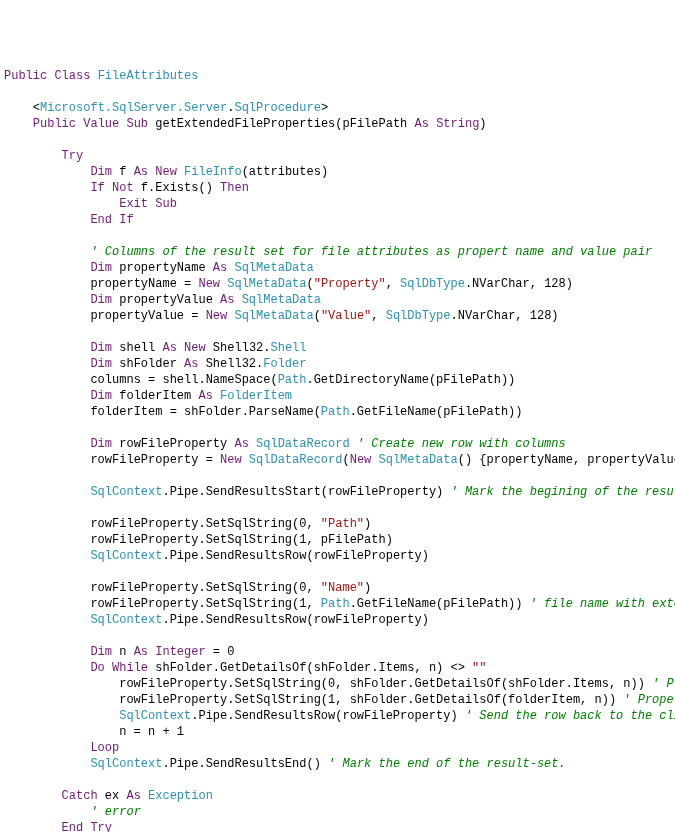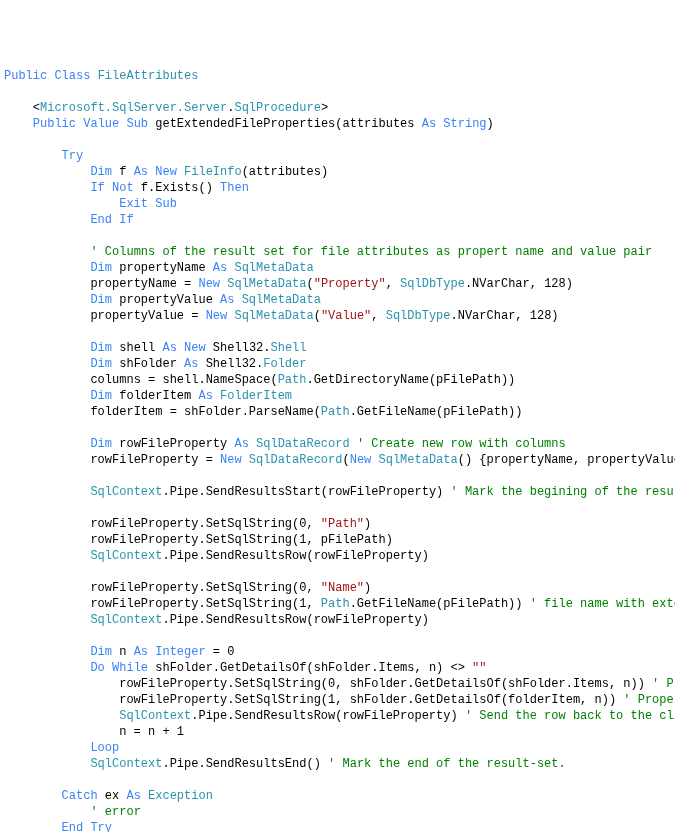--- a/index.html
+++ b/index.html
@@ -7,34 +7,34 @@
     padding: 4px;
     background: #ffffff;
     font-family: Consolas, "Courier New", monospace;
     font-size: 12px;
     line-height: 16px;
     color: #000000;
     white-space: pre;
     width: 675px;
     overflow: hidden;
   }
-  .kw { color: #3b82f6; }
+  .kw { color: #701a75; }
   .type { color: #2b91af; }
   .str { color: #a31515; }
-  .cmt { color: #008000; }
+  .cmt { color: #008000; font-style: italic; }
 </style>
 </head>
 <body>
 
 
 
 <div><span class="kw">Public</span> <span class="kw">Class</span> <span class="type">FileAttributes</span>
 
     <span>&lt;</span><span class="type">Microsoft.SqlServer.Server</span><span>.</span><span class="type">SqlProcedure</span><span>&gt;</span>
-    <span class="kw">Public</span> <span class="kw">Value</span> <span class="kw">Sub</span> <span>getExtendedFileProperties(attributes </span><span class="kw">As</span> <span class="kw">String</span><span>)</span>
+    <span class="kw">Public</span> <span class="kw">Value</span> <span class="kw">Sub</span> <span>getExtendedFileProperties(pFilePath </span><span class="kw">As</span> <span class="kw">String</span><span>)</span>
 
         <span class="kw">Try</span>
             <span class="kw">Dim</span><span> f </span><span class="kw">As</span> <span class="kw">New</span> <span class="type">FileInfo</span><span>(attributes)</span>
             <span class="kw">If</span> <span class="kw">Not</span><span> f.Exists() </span><span class="kw">Then</span>
                 <span class="kw">Exit</span> <span class="kw">Sub</span>
             <span class="kw">End</span> <span class="kw">If</span>
 
             <span class="cmt">' Columns of the result set for file attributes as propert name and value pair</span>
             <span class="kw">Dim</span><span> propertyName </span><span class="kw">As</span> <span class="type">SqlMetaData</span>
             <span>propertyName = </span><span class="kw">New</span> <span class="type">SqlMetaData</span><span>(</span><span class="str">"Property"</span><span>, </span><span class="type">SqlDbType</span><span>.NVarChar, 128)</span>

